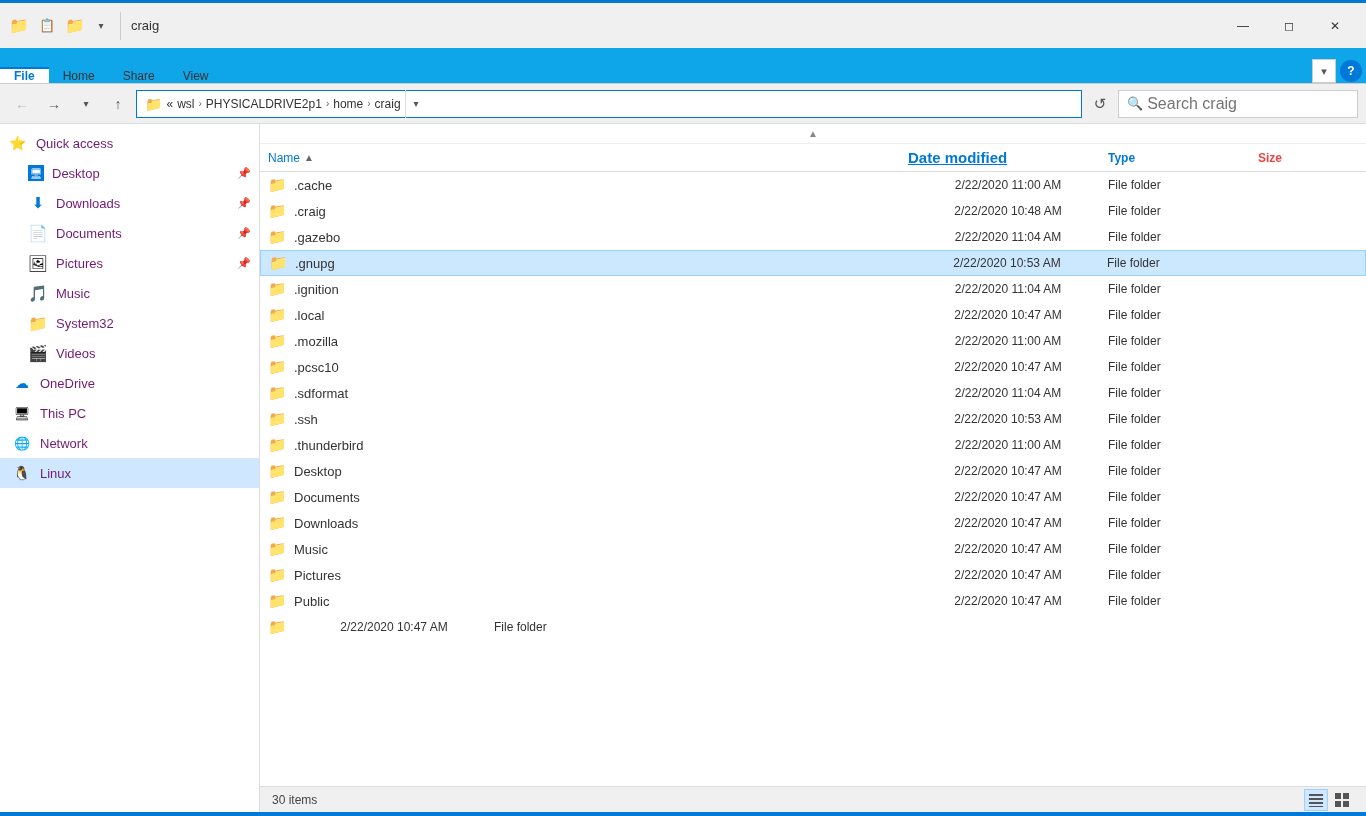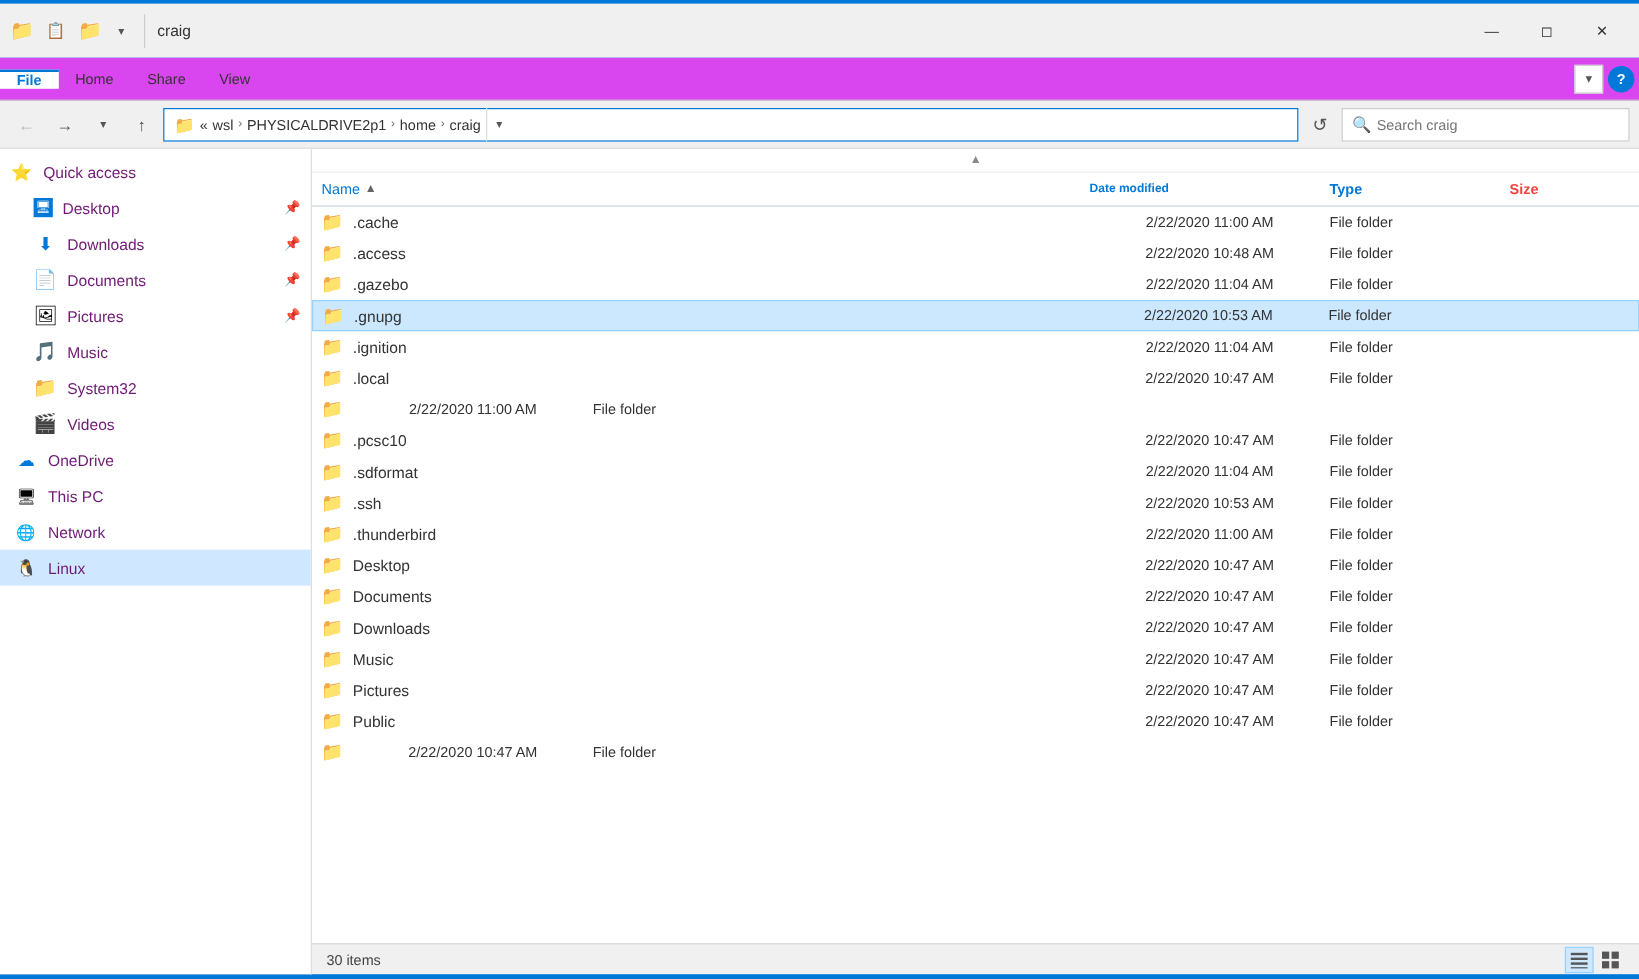--- a/index.html
+++ b/index.html
@@ -20,63 +20,63 @@
     .tb-icon.folder { color: #e6a817; }
     .tb-icon.note { color: #e05020; }
     .tb-icon.folder2 { color: #e6a817; }
     .title-dropdown { width: 18px; height: 18px; display: flex; align-items: center; justify-content: center; cursor: pointer; color: #555; font-size: 10px; }
     .title-sep { width: 1px; height: 28px; background: #ccc; margin: 0 4px; }
     .title-text { font-size: 13px; color: #333; margin-left: 6px; flex: 1; }
     .window-controls { display: flex; align-items: center; gap: 0; margin-left: auto; }
     .wc-btn { width: 46px; height: 32px; display: flex; align-items: center; justify-content: center; cursor: pointer; font-size: 12px; color: #333; }
 
     
-    .ribbon { height: 36px; background: #d946ef; border-bottom: 1px solid #ccc; display: flex; align-items: center; }
+    .ribbon { height: 36px; background: #0ea5e9; border-bottom: 1px solid #ccc; display: flex; align-items: flex-end; }
     .ribbon-tab { padding: 0 14px; display: flex; align-items: center; font-size: 12px; color: #333; cursor: pointer; }
     .ribbon-tab.active { background: #fff; border-top: 2px solid #0078d7; color: #0078d7; font-weight: 600; }
     .ribbon-right { margin-left: auto; display: flex; align-items: center; padding-right: 4px; gap: 4px; }
     .ribbon-expand-btn { width: 24px; height: 24px; display: flex; align-items: center; justify-content: center; cursor: pointer; color: #555; font-size: 11px; border: 1px solid #ccc; background: #fff; }
     .ribbon-help-btn { width: 22px; height: 22px; border-radius: 50%; background: #0078d7; color: #fff; display: flex; align-items: center; justify-content: center; font-size: 12px; font-weight: bold; cursor: pointer; }
 
     
     .address-bar { height: 40px; background: #f0f0f0; display: flex; align-items: center; padding: 0 8px; gap: 4px; border-bottom: 1px solid #ddd; }
     .nav-btn { width: 28px; height: 28px; display: flex; align-items: center; justify-content: center; cursor: pointer; color: #555; font-size: 14px; border-radius: 2px; }
     .nav-btn.disabled { color: #bbb; cursor: default; }
     .up-btn { color: #555; }
     .address-path { flex: 1; height: 28px; background: #fff; border: 1px solid #0078d7; display: flex; align-items: center; padding: 0 8px; gap: 4px; font-size: 12px; }
     .address-folder-icon { color: #e6a817; font-size: 14px; }
     .path-seg { color: #333; }
     .path-arrow { color: #666; font-size: 10px; }
     .path-active { color: #333; }
     .address-dropdown { width: 22px; height: 28px; display: flex; align-items: center; justify-content: center; cursor: pointer; color: #555; font-size: 10px; border-left: 1px solid #ddd; }
     .refresh-btn { width: 28px; height: 28px; display: flex; align-items: center; justify-content: center; cursor: pointer; color: #555; font-size: 15px; border-radius: 2px; }
     .search-box { width: 240px; height: 28px; background: #fff; border: 1px solid #ccc; display: flex; align-items: center; padding: 0 8px; gap: 4px; }
     .search-icon { color: #888; font-size: 13px; }
-    .search-input { border: none; outline: none; font-size: 12px; color: #333; background: transparent; flex: 1; }
+    .search-input { border: none; outline: none; font-size: 16px; color: #333; background: transparent; flex: 1; }
 
     
     .main { display: flex; height: calc(816px - 48px - 36px - 40px - 4px); }
 
     
     .sidebar { width: 260px; background: #fff; border-right: 1px solid #ddd; overflow-y: auto; padding: 4px 0; flex-shrink: 0; }
     .sidebar::-webkit-scrollbar { width: 8px; }
     .sidebar::-webkit-scrollbar-thumb { background: #c1c1c1; }
     .sidebar-item { display: flex; align-items: center; padding: 5px 8px 5px 12px; cursor: pointer; gap: 8px; height: 30px; }
     .sidebar-item.active { background: #d0e8ff; }
     .sidebar-item-icon { width: 20px; height: 20px; display: flex; align-items: center; justify-content: center; font-size: 16px; flex-shrink: 0; }
     .sidebar-item-label { font-size: 13px; color: #701a75; flex: 1; }
     .sidebar-pin { color: #888; font-size: 11px; margin-left: auto; }
     .sidebar-indent { padding-left: 28px; }
 
     
     .file-area { flex: 1; display: flex; flex-direction: column; overflow: hidden; }
     .file-list-header { display: flex; align-items: center; background: #fff; border-bottom: 1px solid #ddd; height: 28px; padding: 0 8px; }
     .col-sort-arrow { color: #666; font-size: 10px; margin-left: 4px; }
     .col-name { flex: 1; font-size: 12px; color: #0078d7; font-weight: 400; cursor: pointer; display: flex; align-items: center; }
-    .col-date { width: 200px; font-size: 10px; color: #0078d7; font-weight: 600; cursor: pointer; }
+    .col-date { width: 200px; font-size: 15px; color: #0078d7; font-weight: 600; cursor: pointer; text-decoration: underline; }
     .col-type { width: 150px; font-size: 12px; color: #0078d7; font-weight: 600; cursor: pointer; }
     .col-size { width: 100px; font-size: 12px; color: #ef4444; font-weight: 600; cursor: pointer; }
 
     .file-list { flex: 1; overflow-y: scroll; background: #fff; }
     .file-list::-webkit-scrollbar { width: 12px; }
     .file-list::-webkit-scrollbar-thumb { background: #c1c1c1; }
     .file-row { display: flex; align-items: center; padding: 0 8px; height: 26px; cursor: pointer; }
     .file-row.selected { background: #cce8ff; border: 1px solid #99d1ff; }
     .file-row .file-icon { color: #e6a817; font-size: 15px; margin-right: 6px; width: 20px; flex-shrink: 0; }
     .file-row .file-name { flex: 1; font-size: 13px; color: #333; }
@@ -235,21 +235,21 @@
     <div class="file-list" id="file-list-container">
         <div class="file-row">
       <span class="file-icon">📁</span>
       <span class="file-name">.cache</span>
       <span class="file-date">2/22/2020 11:00 AM</span>
       <span class="file-type">File folder</span>
       <span class="file-size"></span>
     </div>
         <div class="file-row">
       <span class="file-icon">📁</span>
-      <span class="file-name">.access</span>
+      <span class="file-name">.craig</span>
       <span class="file-date">2/22/2020 10:48 AM</span>
       <span class="file-type">File folder</span>
       <span class="file-size"></span>
     </div>
         <div class="file-row">
       <span class="file-icon">📁</span>
       <span class="file-name">.gazebo</span>
       <span class="file-date">2/22/2020 11:04 AM</span>
       <span class="file-type">File folder</span>
       <span class="file-size"></span>
@@ -270,20 +270,21 @@
     </div>
         <div class="file-row">
       <span class="file-icon">📁</span>
       <span class="file-name">.local</span>
       <span class="file-date">2/22/2020 10:47 AM</span>
       <span class="file-type">File folder</span>
       <span class="file-size"></span>
     </div>
         <div class="file-row">
       <span class="file-icon">📁</span>
+      <span class="file-name">.mozilla</span>
       <span class="file-date">2/22/2020 11:00 AM</span>
       <span class="file-type">File folder</span>
       <span class="file-size"></span>
     </div>
         <div class="file-row">
       <span class="file-icon">📁</span>
       <span class="file-name">.pcsc10</span>
       <span class="file-date">2/22/2020 10:47 AM</span>
       <span class="file-type">File folder</span>
       <span class="file-size"></span>

